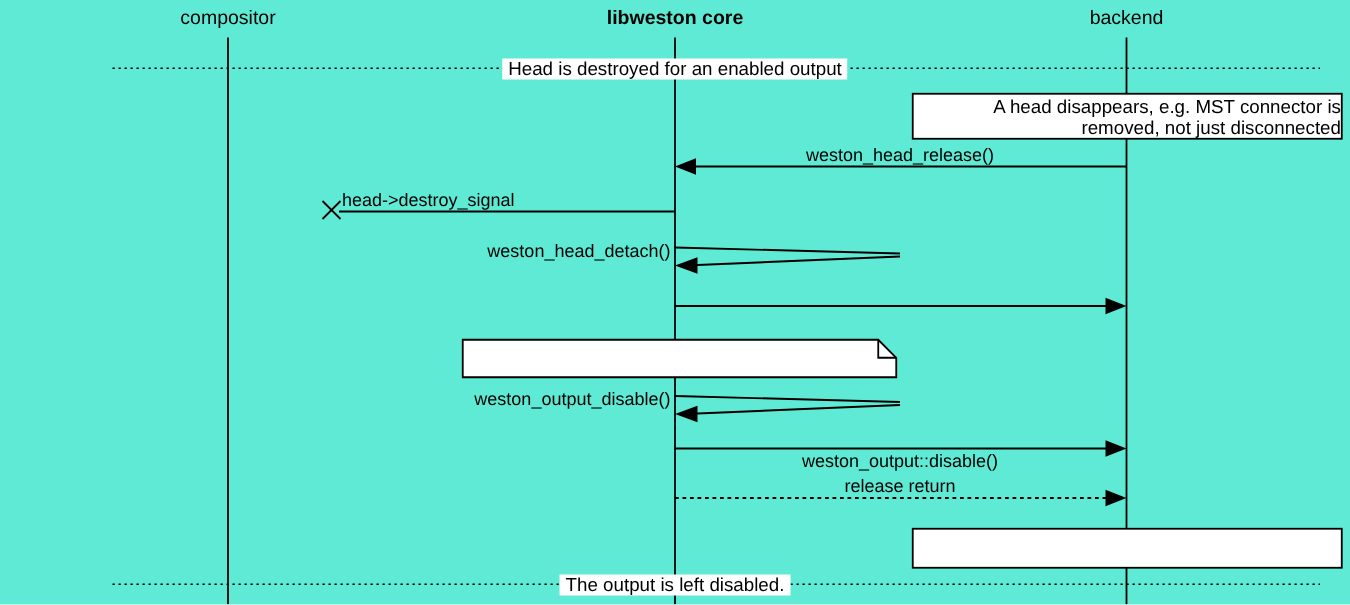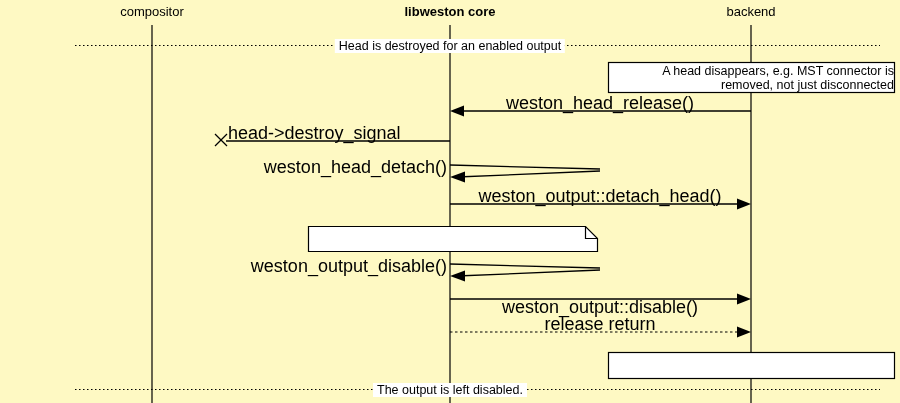--- a/index.html
+++ b/index.html
@@ -9,32 +9,32 @@
   }
   body {
     font-family: "Liberation Sans", sans-serif;
     color: #000000;
   }
   #diagram {
     position: relative;
     width: 900px;
     height: 403px;
     overflow: hidden;
-    background: #fef9c3;
+    background: #5eead4;
   }
   #diagram svg {
     position: absolute;
     left: 0;
     top: 0;
     width: 900px;
     height: 403px;
   }
   .lbl {
     position: absolute;
-    font-size: 18px;
+    font-size: 12px;
     line-height: 14px;
     white-space: nowrap;
     color: #000;
   }
   .lbl.center {
     text-align: center;
     transform: translateX(-50%);
   }
   .lbl.right {
     text-align: right;
@@ -118,21 +118,20 @@
   <div class="note-text" style="left:609px; top:78px; width:285px;">removed, not just disconnected</div>
 
 
 
   <div class="lbl center" style="left:600px; top:96px;">weston_head_release()</div>
 
   <div class="lbl" style="left:228px; top:126px;">head-&gt;destroy_signal</div>
 
   <div class="lbl right" style="left:447px; top:160px;">weston_head_detach()</div>
 
-  <div class="lbl center" style="left:600px; top:189px;">weston_output::detach_head()</div>
 
   <div class="lbl right" style="left:447px; top:259px;">weston_output_disable()</div>
 
   <div class="lbl center" style="left:600px; top:300px;">weston_output::disable()</div>
 
   <div class="lbl center" style="left:600px; top:317px;">release return</div>
 
 </div>
 
 </body></html>

